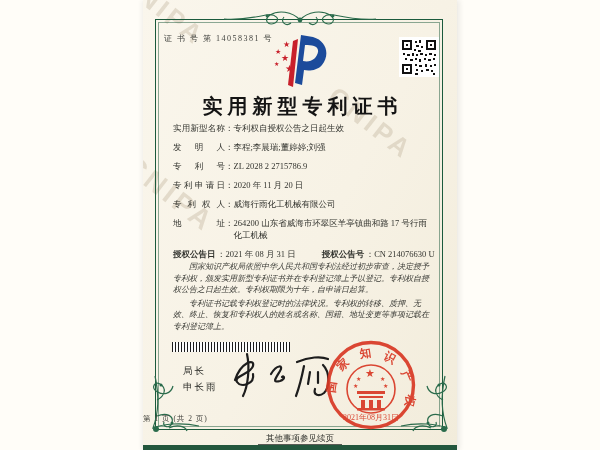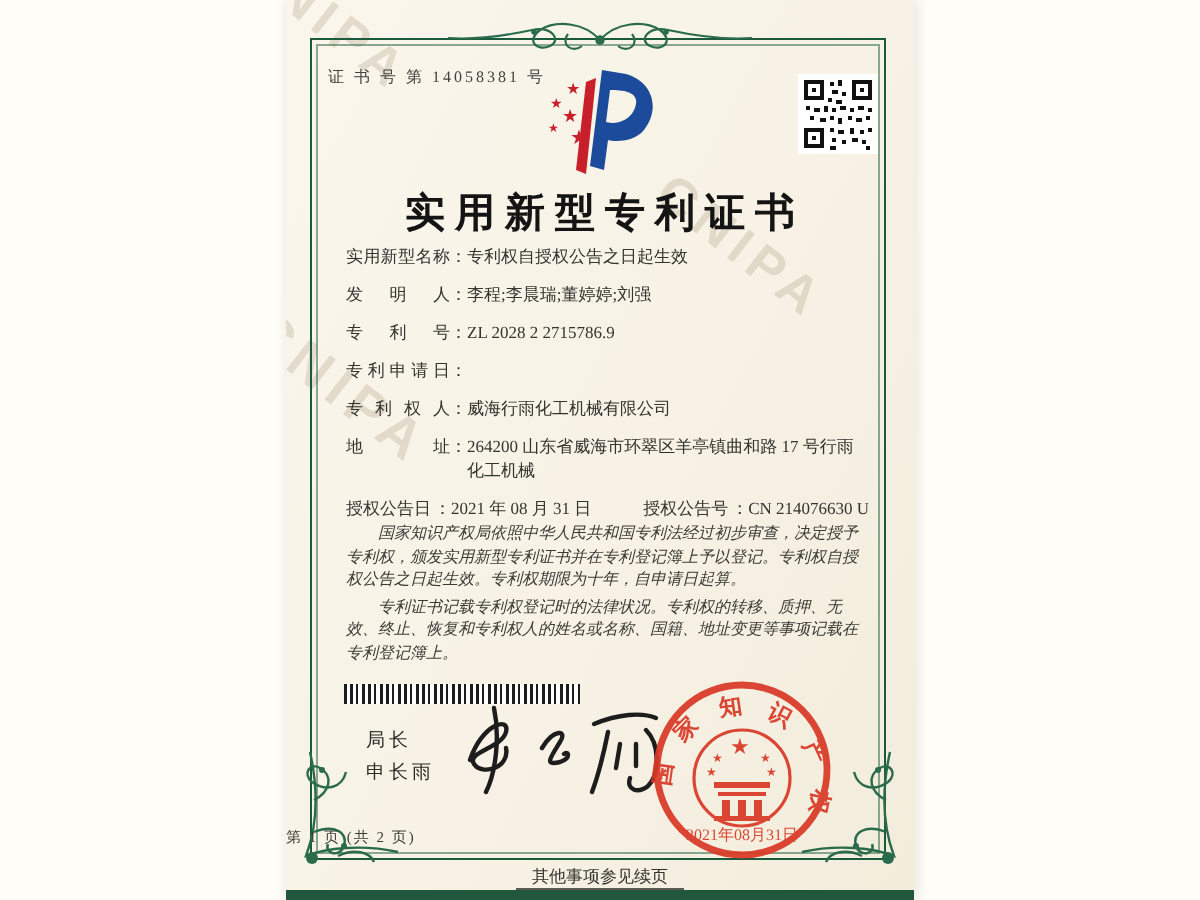--- a/index.html
+++ b/index.html
@@ -32,21 +32,21 @@
   .logo{position:absolute;left:50%;top:28px;transform:translateX(-50%);}
   .qr{position:absolute;right:18px;top:37px;width:38px;height:38px;background:#fff;padding:1px;}
   .title{position:absolute;left:0;width:100%;top:93px;text-align:center;
          font-size:20px;font-weight:bold;letter-spacing:5px;color:#141414;text-indent:5px;}
   
   .fields{position:absolute;left:30px;top:122px;width:262px;color:#33342f;}
   .f-row{display:flex;align-items:flex-start;margin-bottom:7px;font-size:8.5px;line-height:12px;}
   .f-label{display:inline-block;width:52px;text-align:justify;text-align-last:justify;flex:none;}
   .f-colon{flex:none;}
   .f-value{flex:1;}
-  .g-label{display:inline-block;width:44px;flex:none;}
+  .g-label{display:inline-block;width:44px;flex:none;font-weight:bold;}
   .g-gap{width:26px;flex:none;}
   
   .law{position:absolute;left:30px;top:261px;width:262px;font-size:8px;font-style:italic;
        line-height:11.5px;color:#3a3b36;}
   .law p{margin:0 4px 2px 0;text-indent:2em;}
   
   .barcode{position:absolute;left:29px;top:342px;width:118px;height:10px;
     background:repeating-linear-gradient(90deg,#1c1c1c 0 1.5px,#fdfdfd 1.5px 3px,#1c1c1c 3px 4.5px,#fdfdfd 4.5px 6px,#1c1c1c 6px 6.8px,#fdfdfd 6.8px 9px);}
   .director{position:absolute;left:40px;top:363px;font-size:9.5px;line-height:16px;
             letter-spacing:2px;color:#2b2c28;font-family:Liberation Sans, sans-serif;}
@@ -172,20 +172,21 @@
         <span class="f-value">李程;李晨瑞;董婷婷;刘强</span>
       </div>
     <div class="f-row">
         <span class="f-label">专利号</span>
         <span class="f-colon">：</span>
         <span class="f-value">ZL 2028 2 2715786.9</span>
       </div>
     <div class="f-row">
         <span class="f-label">专利申请日</span>
         <span class="f-colon">：</span>
+        <span class="f-value">2020 年 11 月 20 日</span>
       </div>
     <div class="f-row">
         <span class="f-label">专利权人</span>
         <span class="f-colon">：</span>
         <span class="f-value">威海行雨化工机械有限公司</span>
       </div>
     <div class="f-row">
         <span class="f-label">地址</span>
         <span class="f-colon">：</span>
         <span class="f-value">264200 山东省威海市环翠区羊亭镇曲和路 17 号行雨化工机械</span>

